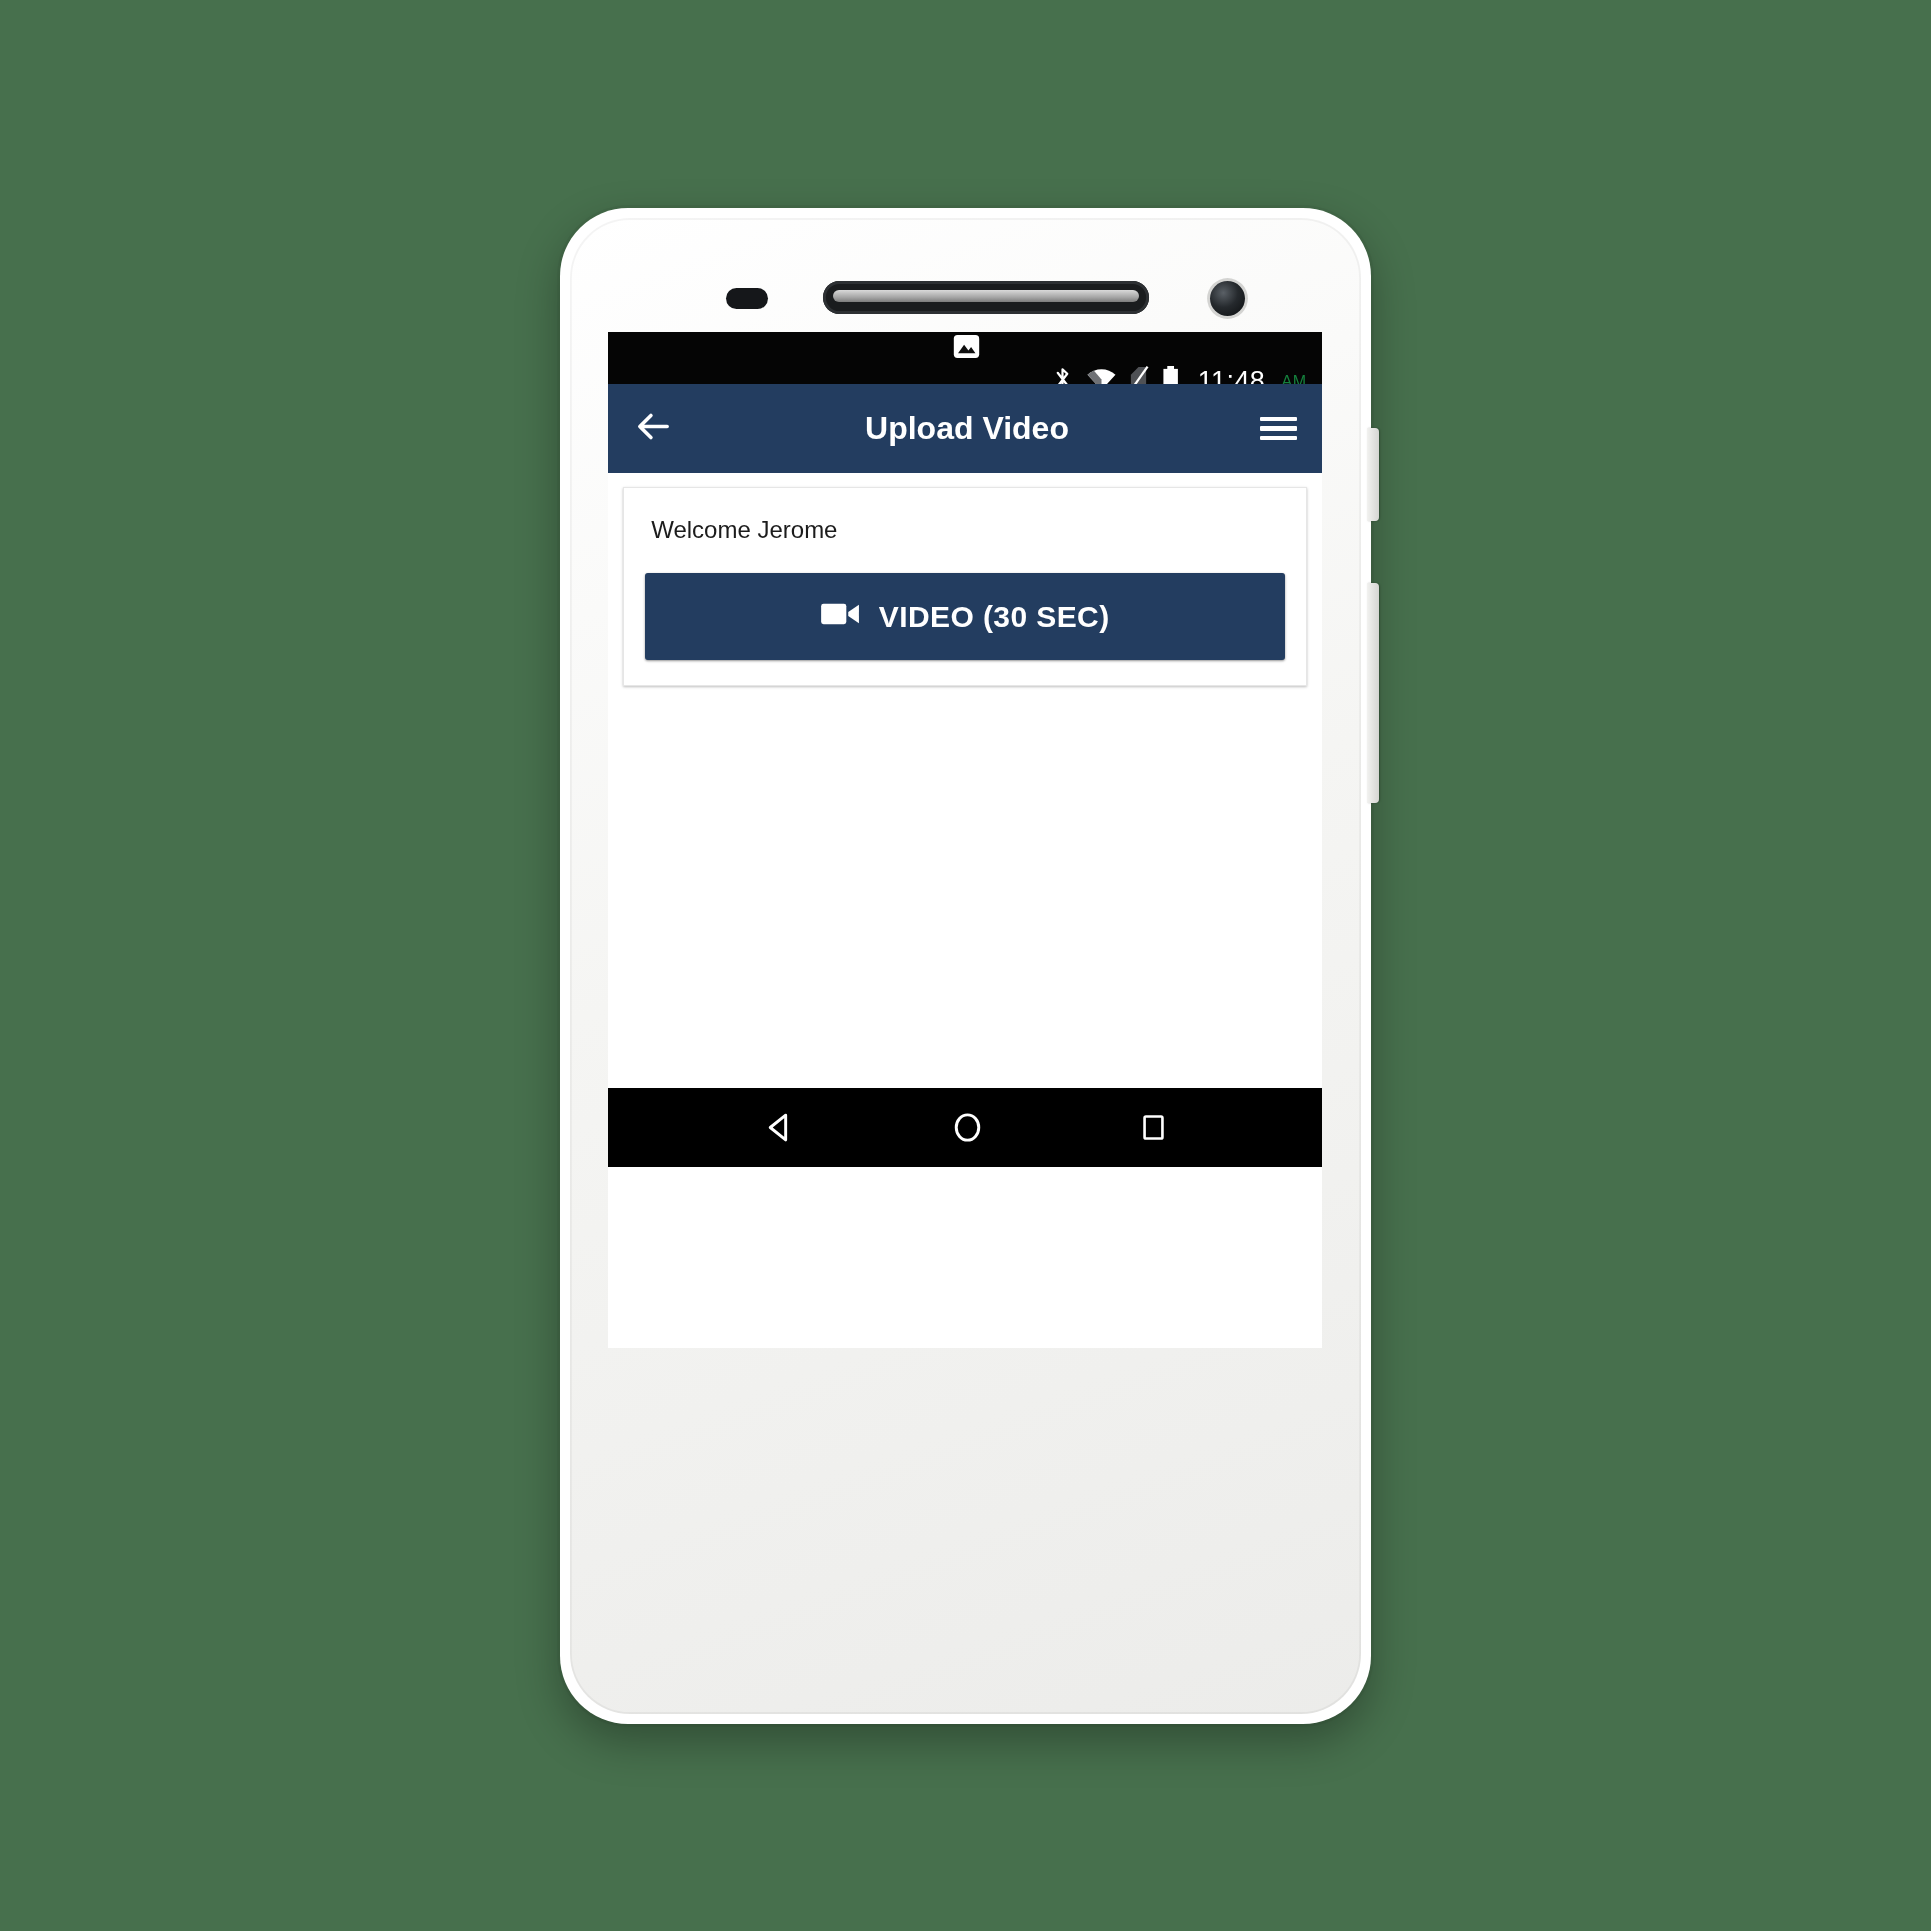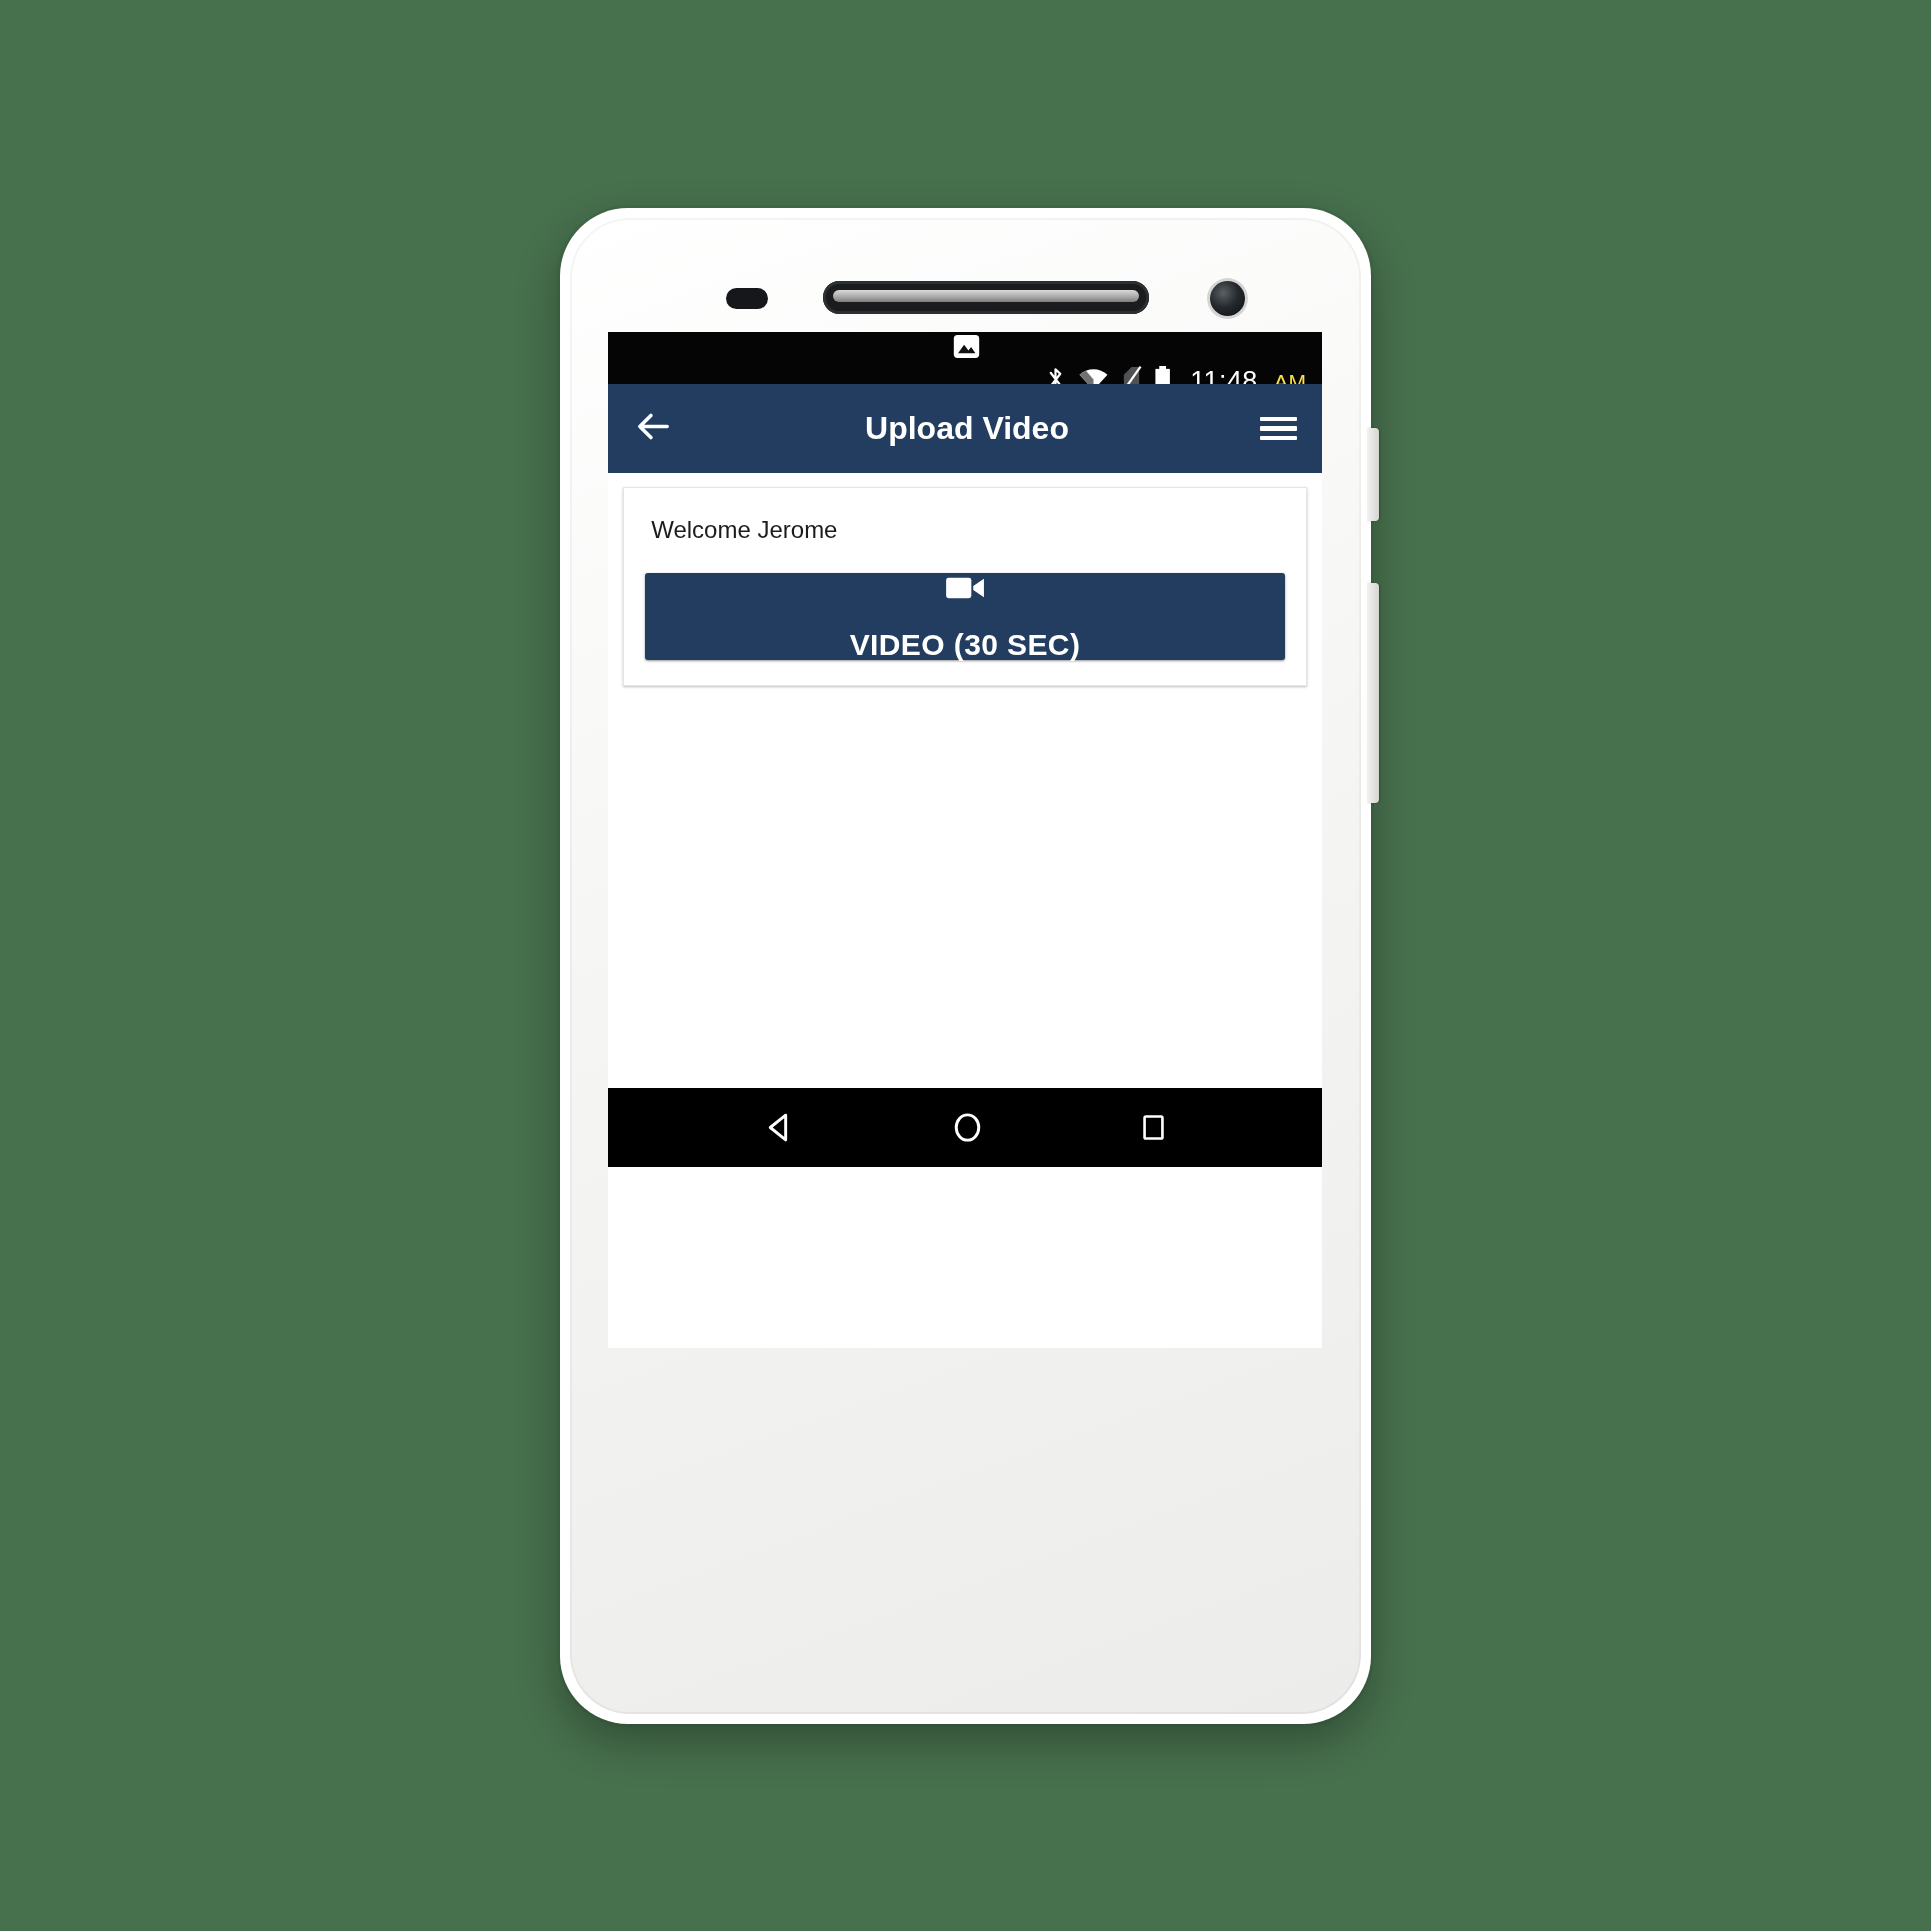--- a/index.html
+++ b/index.html
@@ -113,22 +113,22 @@
   #status-left { display: flex; align-items: center; gap: 7.7px; }
   #status-right { margin-left: auto; display: flex; align-items: center; gap: 11.6px; }
   .status-time {
     color: #ffffff;
     font-size: 27px;
     letter-spacing: 0.4px;
     font-weight: 400;
     margin-left: 5.8px;
   }
   .status-ampm {
-    color: #fde047;
-    font-size: 21px;
+    color: #15803d;
+    font-size: 16px;
     letter-spacing: 0.5px;
     margin-left: 4.8px;
   }
 
   
   #app-bar {
     height: 89px;
     background: #233d60;
     display: flex;
     align-items: center;
@@ -193,21 +193,20 @@
     border: none;
     border-radius: 2.9px;
     color: #ffffff;
     font-family: "Liberation Sans", sans-serif;
     font-size: 30px;
     font-weight: bold;
     letter-spacing: 0.4px;
     cursor: pointer;
     box-shadow: 0 1px 2.9px rgba(0,0,0,0.28), 0 1px 1.9px rgba(0,0,0,0.18);
     box-sizing: border-box;
-    flex-direction: column;
   }
   #gallery-button { margin-top: 21px; }
 
   
   #nav-bar {
     height: 79px;
     background: #000000;
     display: flex;
     align-items: center;
     justify-content: space-around;

